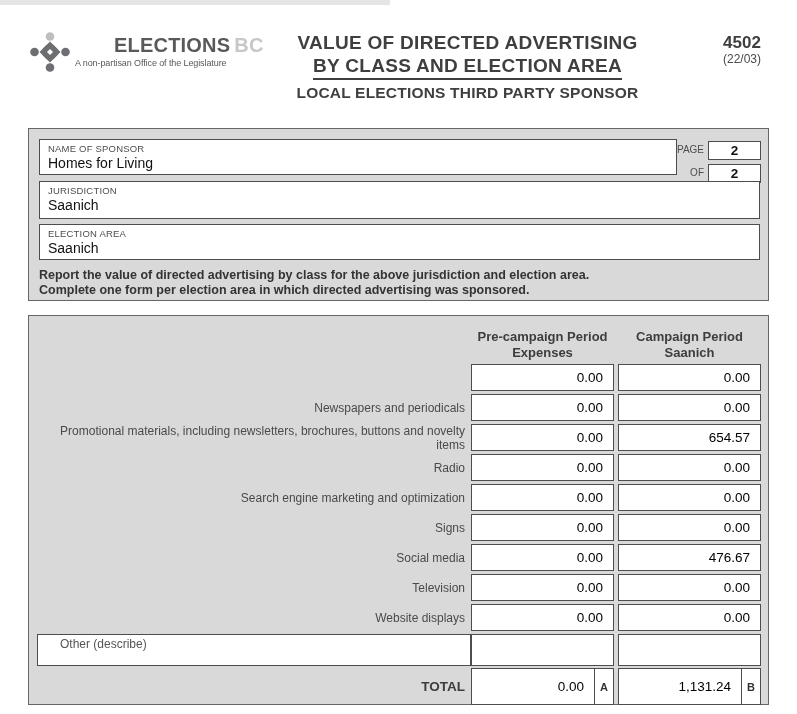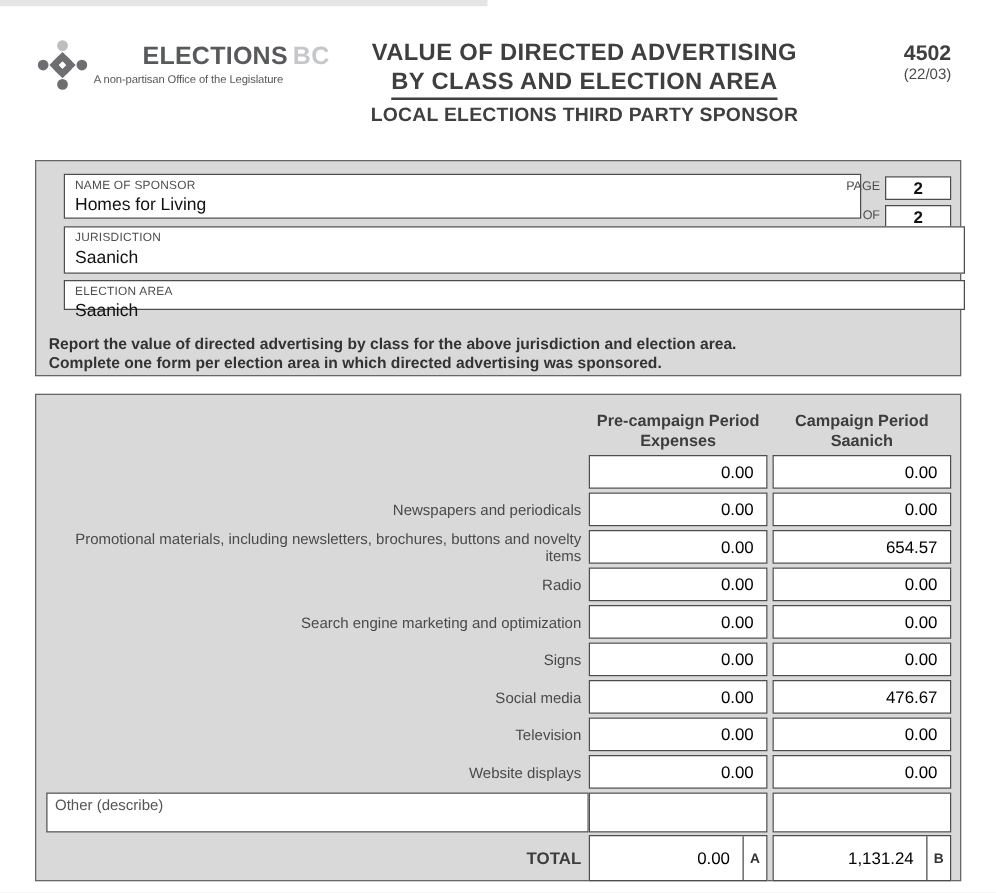--- a/index.html
+++ b/index.html
@@ -24,21 +24,21 @@
   .form-no{position:absolute;left:712px;top:33px;width:60px;text-align:center;}
   .form-no .num{font-size:17px;font-weight:bold;color:#3f3f41;line-height:19px;}
   .form-no .ver{font-size:12px;color:#4a4a4a;}
 
   
   .section{position:absolute;left:28px;width:741px;background:#d9d9d9;border:1px solid #666;box-sizing:border-box;}
   .sec-info{top:128px;height:173px;}
   .sec-table{top:315px;height:390px;}
 
   
-  .field{position:absolute;background:#fff;border:1px solid #4d4d4d;box-sizing:border-box;padding:3px 8px 0 8px;margin-left:12px;}
+  .field{position:absolute;background:#fff;border:1px solid #4d4d4d;box-sizing:border-box;padding:3px 8px 0 8px;}
   .flabel{display:block;font-size:9.5px;color:#4d4d4d;letter-spacing:.2px;}
   .fvalue{display:block;font-size:14px;color:#111;margin-top:1px;}
 
   .pg-label{position:absolute;right:64px;width:40px;text-align:right;font-size:10px;color:#4d4d4d;}
   .pg-box{position:absolute;right:7px;width:53px;height:19px;background:#fff;border:1px solid #4d4d4d;
           box-sizing:border-box;text-align:center;font-size:13.5px;font-weight:bold;color:#111;line-height:17px;}
 
   .instructions{position:absolute;left:10px;top:139px;font-size:12.5px;font-weight:bold;color:#333;line-height:15px;}
 
   
@@ -47,21 +47,21 @@
   .colhead.c1{left:442px;text-align:center;} .colhead.c2{left:589px;}
 
   .trow{position:absolute;left:0;width:739px;height:27px;}
   .rowlabel{position:absolute;left:8px;right:303px;top:0;bottom:0;display:flex;align-items:center;
             justify-content:flex-end;font-size:12px;color:#4a4a4a;text-align:right;}
   .cell{position:absolute;top:0;bottom:0;background:#fff;border:1px solid #4d4d4d;box-sizing:border-box;
         display:flex;align-items:center;justify-content:flex-end;padding-right:10px;font-size:13.5px;color:#000;}
   .cell.pre{left:442px;width:143px;} .cell.camp{left:589px;width:143px;}
 
   .otherbox{position:absolute;left:8px;top:0;bottom:0;width:434px;background:#fff;border:1px solid #4d4d4d;
-            box-sizing:border-box;padding:2px 6px;font-size:12px;color:#555;}
+            box-sizing:border-box;padding:2px 22px;font-size:12px;color:#555;}
 
   .total-label{position:absolute;left:8px;right:303px;top:0;bottom:0;display:flex;align-items:center;
                justify-content:flex-end;font-size:13.5px;font-weight:bold;color:#3d3d3d;}
   .totalcell{position:absolute;top:0;bottom:0;background:#fff;border:1px solid #4d4d4d;box-sizing:border-box;display:flex;}
   .totalcell.pre{left:442px;width:143px;} .totalcell.camp{left:589px;width:143px;}
   .totalcell .amt{flex:1;display:flex;align-items:center;justify-content:flex-end;padding-right:10px;
                   font-size:13.5px;color:#000;}
   .totalcell .ltr{width:18px;border-left:1px solid #4d4d4d;display:flex;align-items:center;justify-content:center;
                   font-size:11px;font-weight:bold;color:#333;}
 </style>
@@ -120,21 +120,21 @@
     <div class="pg-label" style="top:15px;">PAGE</div>
     <div class="pg-box" style="top:12px;">2</div>
     <div class="pg-label" style="top:38px;">OF</div>
     <div class="pg-box" style="top:35px;">2</div>
 
     <div class="field" style="left:10px;top:52px;width:721px;height:38px;">
       <span class="flabel">JURISDICTION</span>
       <span class="fvalue">Saanich</span>
     </div>
 
-    <div class="field" style="left:10px;top:95px;width:721px;height:24px;">
+    <div class="field" style="left:10px;top:95px;width:721px;height:36px;">
       <span class="flabel">ELECTION AREA</span>
       <span class="fvalue">Saanich</span>
     </div>
 
     <div class="instructions">
       <div>Report the value of directed advertising by class for the above jurisdiction and election area.</div>
       <div>Complete one form per election area in which directed advertising was sponsored.</div>
     </div>
   </div>
 

